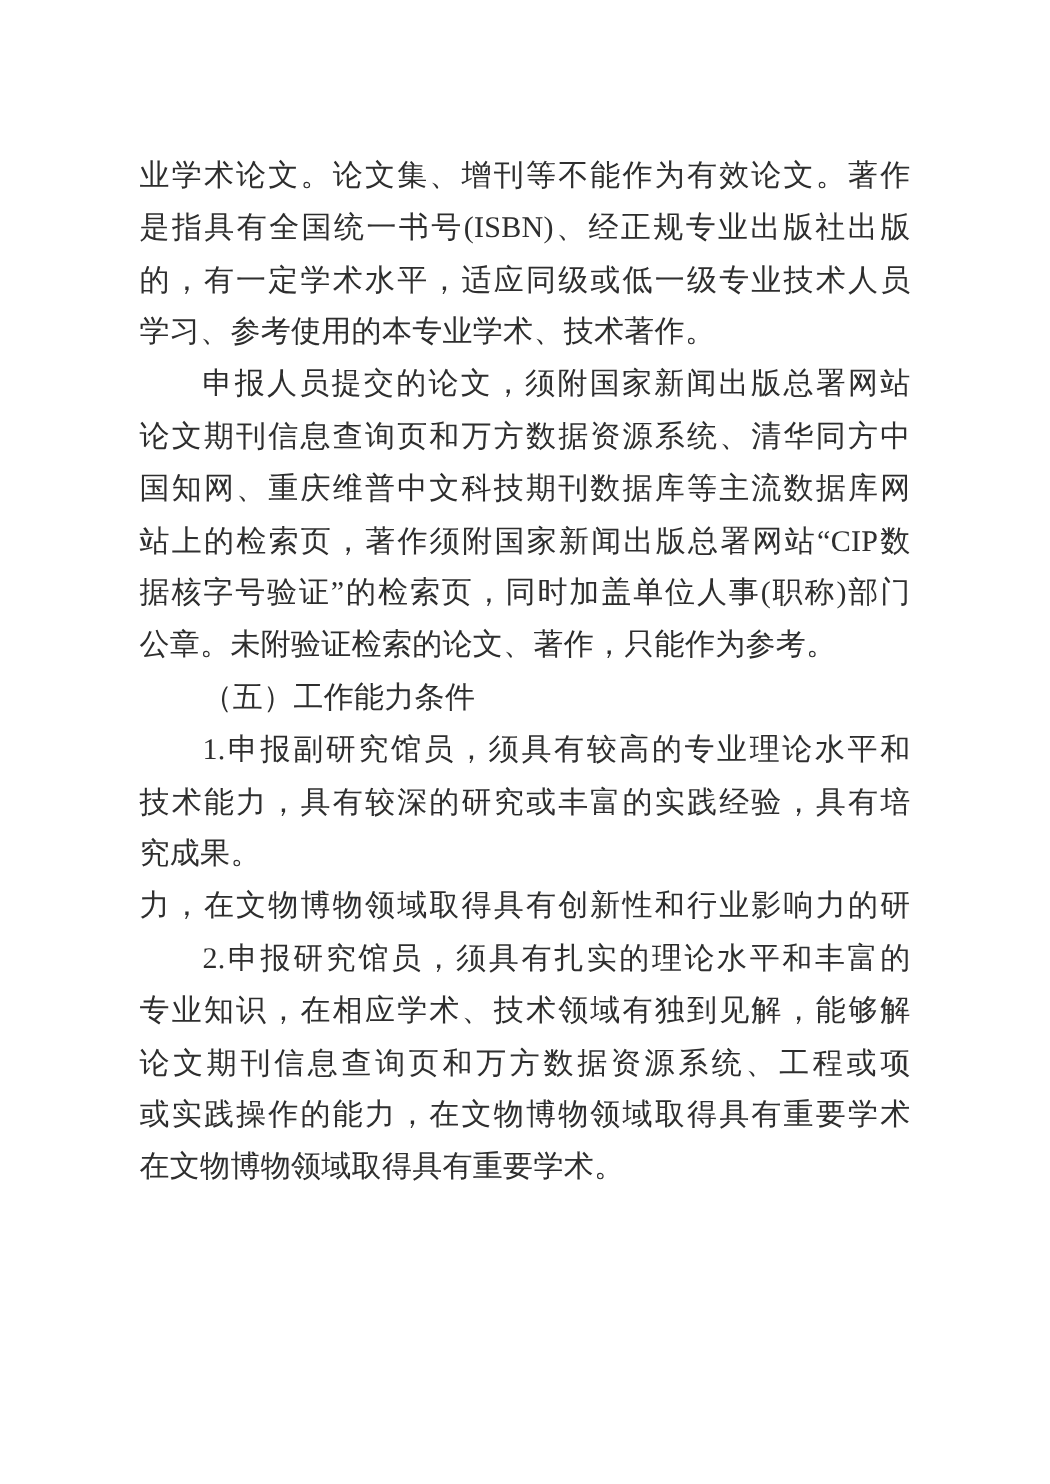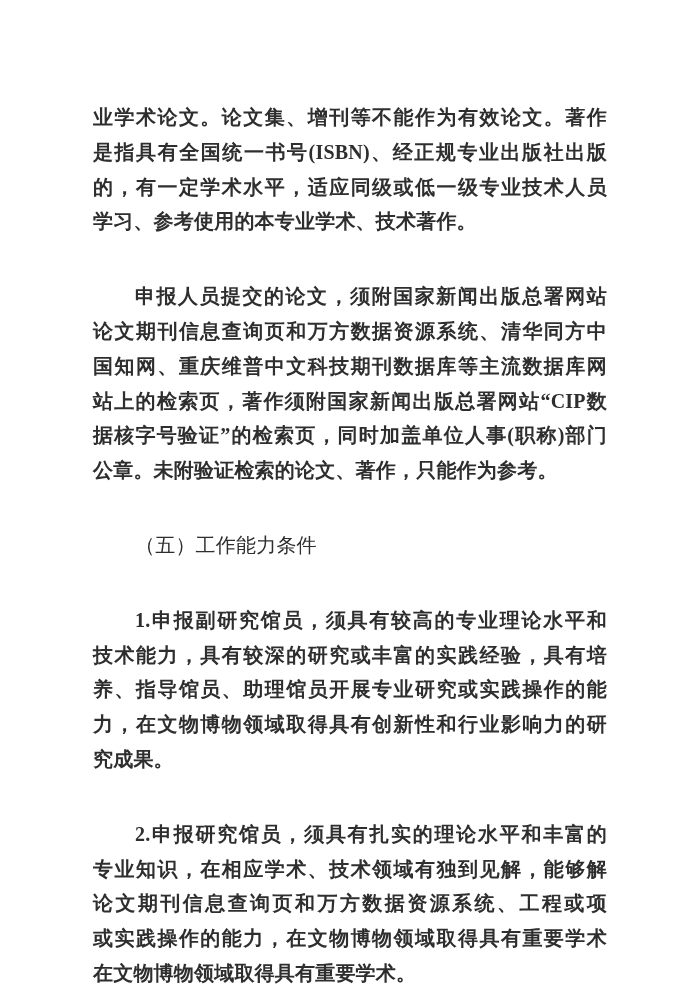--- a/index.html
+++ b/index.html
@@ -22,30 +22,28 @@
     top: 100px;
     width: 514px;
   }
   .line {
     height: 34.8px;
     line-height: 34.8px;
     font-size: 20px;
     letter-spacing: 0.2px;
     white-space: nowrap;
     text-align: left;
-    font-weight: bold;
   }
   .line.j {
     white-space: normal;
     text-align: justify;
     text-align-last: justify;
   }
   .line.ind {
     padding-left: 42px;
-    margin-top: 40px;
   }
   .line.b {
     font-weight: normal;
   }
 </style>
 </head>
 <body>
 
 <div class="page">
   <div class="doc">
@@ -55,22 +53,21 @@
       <div class="line">学习、参考使用的本专业学术、技术著作。</div>
       <div class="line j ind">申报人员提交的论文，须附国家新闻出版总署网站</div>
       <div class="line j">论文期刊信息查询页和万方数据资源系统、清华同方中</div>
       <div class="line j">国知网、重庆维普中文科技期刊数据库等主流数据库网</div>
       <div class="line j">站上的检索页，著作须附国家新闻出版总署网站“CIP数</div>
       <div class="line j">据核字号验证”的检索页，同时加盖单位人事(职称)部门</div>
       <div class="line">公章。未附验证检索的论文、著作，只能作为参考。</div>
       <div class="line ind b">（五）工作能力条件</div>
       <div class="line j ind">1.申报副研究馆员，须具有较高的专业理论水平和</div>
       <div class="line j">技术能力，具有较深的研究或丰富的实践经验，具有培</div>
-      <div class="line j">养、指导馆员、助理馆员开展专业研究或实践操作的能</div>
+      <div class="line">究成果。</div>
       <div class="line j">力，在文物博物领域取得具有创新性和行业影响力的研</div>
-      <div class="line">究成果。</div>
       <div class="line j ind">2.申报研究馆员，须具有扎实的理论水平和丰富的</div>
       <div class="line j">专业知识，在相应学术、技术领域有独到见解，能够解</div>
       <div class="line j">论文期刊信息查询页和万方数据资源系统、工程或项</div>
       <div class="line j">或实践操作的能力，在文物博物领域取得具有重要学术</div>
       <div class="line">在文物博物领域取得具有重要学术。</div>
     </div>
 </div>
 
 </body></html>

